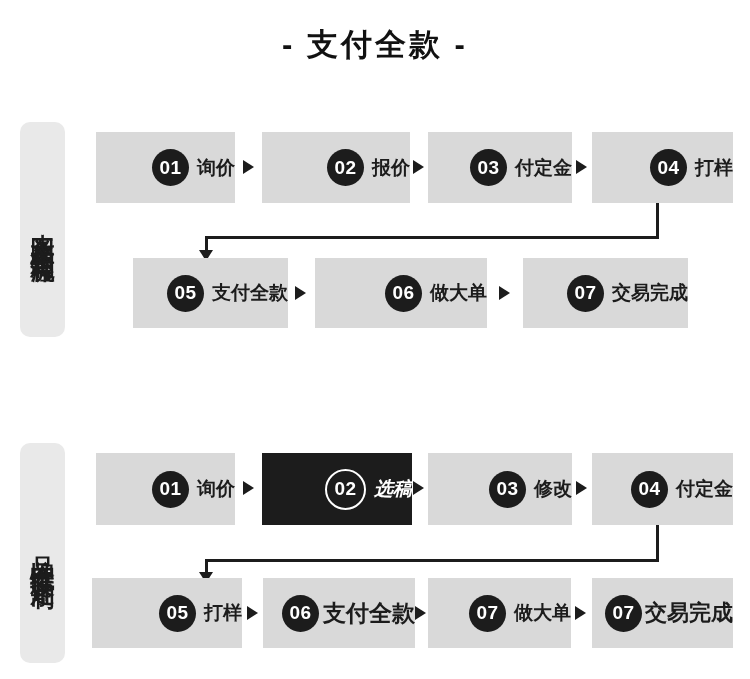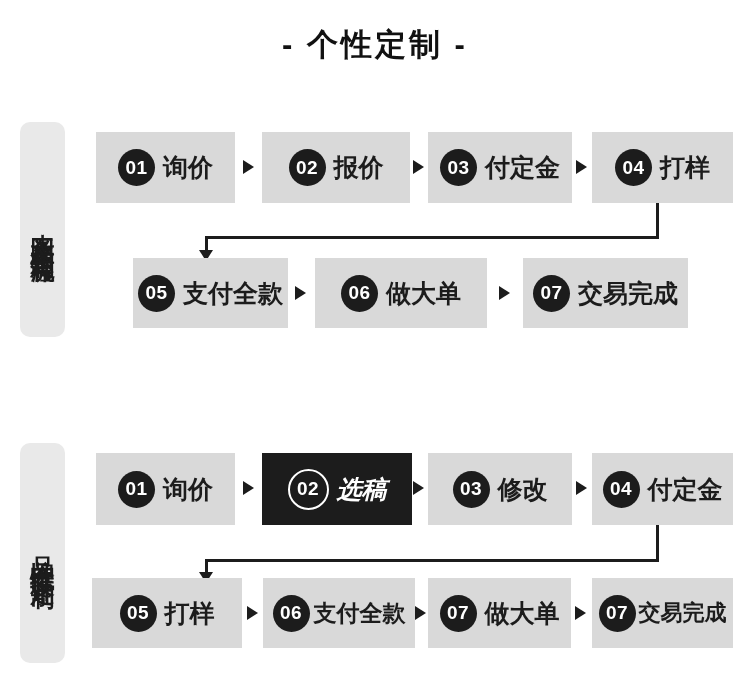--- a/index.html
+++ b/index.html
@@ -14,47 +14,47 @@
   .side-label{
     position:absolute;left:20px;width:45px;background:#e9e9e9;border-radius:10px;
     display:flex;align-items:center;justify-content:center;
   }
   .side-label span{
     writing-mode:vertical-rl;text-orientation:upright;
     font-size:24px;font-weight:bold;letter-spacing:4px;color:#1c1c1c;line-height:1;
   }
   .step{
     position:absolute;background:#d9d9d9;display:flex;align-items:center;
-    justify-content:center;gap:8px;
+    justify-content:flex-end;gap:8px;
   }
   .step.dark{background:#1c1c1c;}
   .badge{
     width:37px;height:37px;border-radius:50%;background:#1c1c1c;color:#ffffff;
     display:flex;align-items:center;justify-content:center;
     font-size:19px;font-weight:bold;flex:0 0 auto;letter-spacing:0.5px;
   }
   .step.dark .badge{border:2px solid #ffffff;}
-  .step-label{font-size:25px;font-weight:bold;color:#1c1c1c;white-space:nowrap;}
+  .step-label{font-size:19px;font-weight:bold;color:#1c1c1c;white-space:nowrap;}
   .step.dark .step-label{color:#ffffff;font-style:italic;}
   .arr{
     position:absolute;width:0;height:0;
     border-left:11px solid #1c1c1c;border-top:7px solid transparent;border-bottom:7px solid transparent;
   }
   .line{position:absolute;background:#1c1c1c;}
   .arrhead-down{
     position:absolute;width:0;height:0;
     border-top:11px solid #1c1c1c;border-left:7px solid transparent;border-right:7px solid transparent;
   }
 </style>
 </head>
 <body>
 
 <div class="stage">
 
-  <h1 class="title">- 个性定制 -</h1>
+  <h1 class="title">- 支付全款 -</h1>
 
   <div class="side-label" style="top:122px;height:215px;">
     <span>来图来样定制流程</span>
   </div>
 
   <div class="step" style="left:96px;top:132px;width:139px;height:71px;">
     <span class="badge">01</span>
     <span class="step-label">询价</span>
   </div>
   <span class="arr" style="left:243px;top:160px;"></span>

